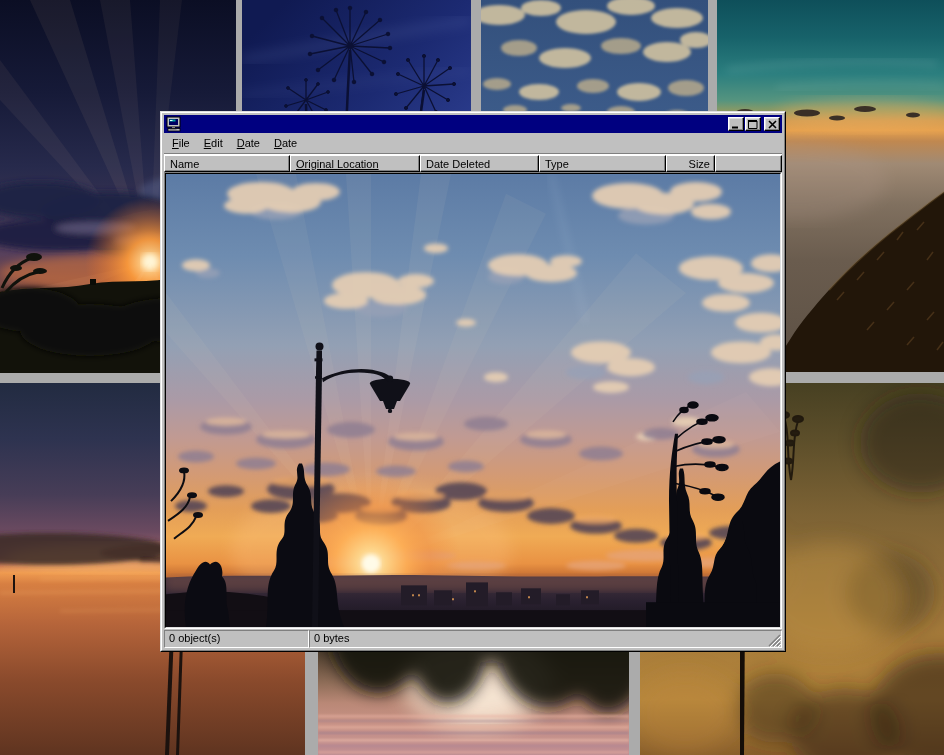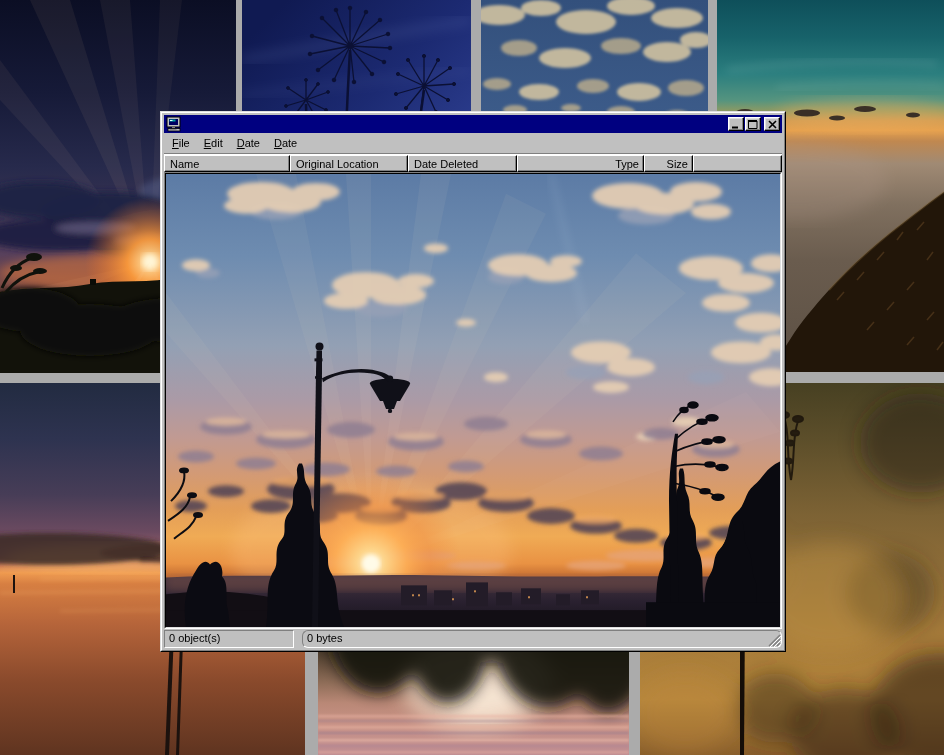--- a/index.html
+++ b/index.html
@@ -49,40 +49,40 @@
   .menu-divider { position:absolute; left:2px; right:2px; top:40px; height:2px;
                   border-top:1px solid #808080; border-bottom:1px solid #fff; }
 
   .headerrow { position:absolute; left:2px; right:2px; top:42px; height:17px; display:flex; }
   .hcell { height:17px; background:#c0c0c0; font-size:11px; color:#000;
            padding:2px 4px 0 5px; white-space:nowrap; overflow:hidden;
            border-top:1px solid #fff; border-left:1px solid #fff;
            border-right:1px solid #000; border-bottom:1px solid #000;
            box-shadow: inset -1px -1px 0 #808080; }
   .hcell:nth-child(1){ width:126px; }
-  .hcell:nth-child(2){ width:118px; }
-  .hcell:nth-child(3){ width:109px; }
-  .hcell:nth-child(4){ width:127px;text-align:right; }
+  .hcell:nth-child(2){ width:130px;text-decoration:underline; }
+  .hcell:nth-child(3){ width:119px; }
+  .hcell:nth-child(4){ width:127px; }
   .hcell:nth-child(5){ width:49px; text-align:right; }
   .hcell:nth-child(6){ flex:1 1 auto; }
 
   .client { position:absolute; left:2px; right:2px; top:59px; bottom:21px;
             border-top:1px solid #808080; border-left:1px solid #808080;
             border-right:1px solid #fff; border-bottom:1px solid #fff; background:#000; }
   .client-inner { position:absolute; inset:0;
             border-top:1px solid #000; border-left:1px solid #000;
             border-right:1px solid #dfdfdf; border-bottom:1px solid #dfdfdf; }
   .client-inner svg { display:block; width:100%; height:100%; }
 
   .statusbar { position:absolute; left:2px; right:2px; bottom:2px; height:18px;
                display:flex; align-items:stretch; }
   .pane { border:1px solid; border-color:#808080 #fff #fff #808080;
           font-size:11px; color:#000; padding:1px 0 0 4px; white-space:nowrap; }
-  .pane.objects { width:130px; margin-right:8px; }
-  .pane.bytes { flex:1 1 auto; position:relative;border-radius:6px; }
+  .pane.objects { width:145px; margin-right:0; }
+  .pane.bytes { flex:1 1 auto; position:relative; }
   .grip { position:absolute; right:0; bottom:0; width:13px; height:13px; }
 </style>
 </head>
 <body>
 
 <div class="desktop">
 
   <div class="tile" id="tile-rays">
     <svg viewBox="0 0 236 373" preserveAspectRatio="none">
       <defs>

